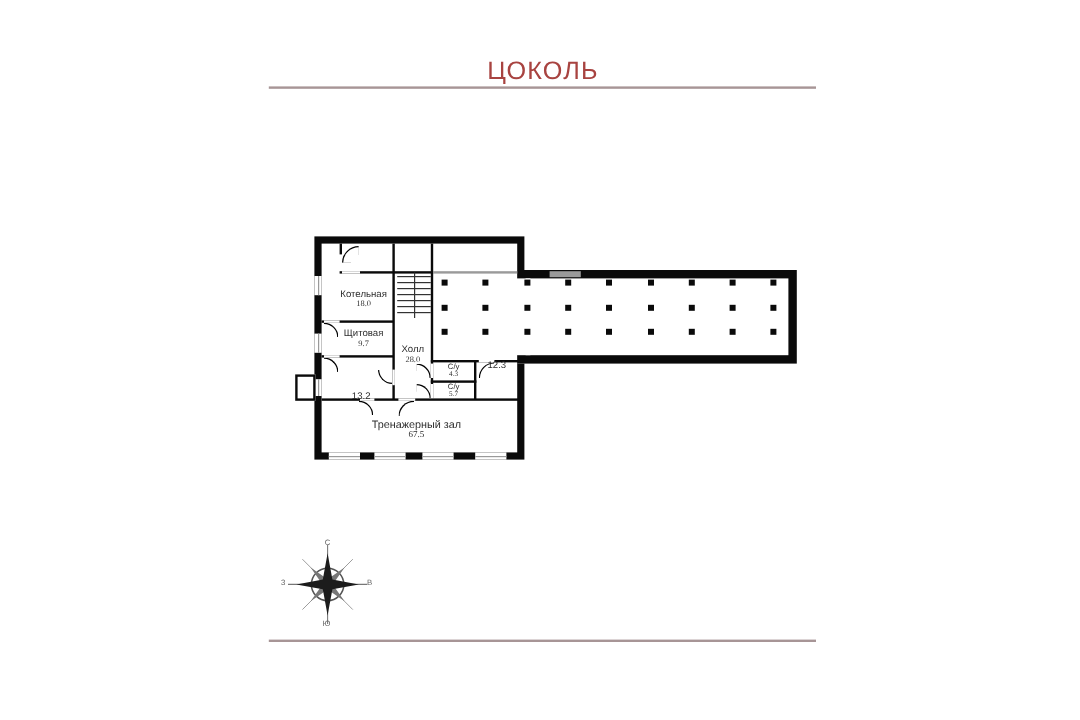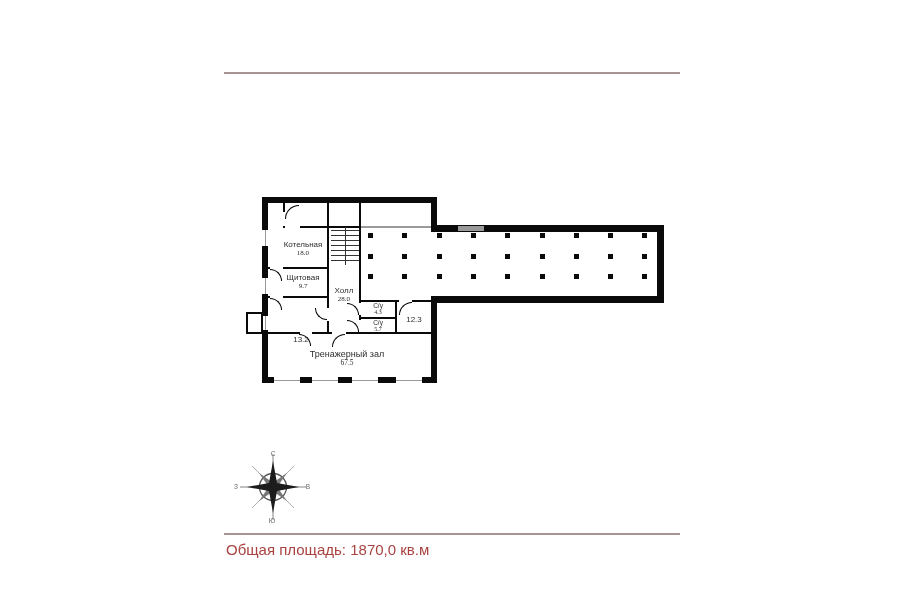--- a/index.html
+++ b/index.html
@@ -48,20 +48,21 @@
   .glass{position:absolute;background:#9a9a9a;}
   
   #compass{position:absolute;left:235px;top:449px;width:76px;height:76px;}
   .cdir{position:absolute;transform:translate(-50%,-50%);font-size:6.5px;color:#666;}
 </style>
 </head>
 <body>
 
 <div id="canvas">
 
+  <div class="title">ЦОКОЛЬ</div>
   <div class="rule t"></div>
 
   <div>
     <div id="main-block" class="blk"></div>
     <div id="hall-block" class="blk"></div>
     <div class="erase" style="left:430px;top:232px;width:12px;height:64px;"></div>
 
     <div class="iw" style="left:327px;top:203px;width:2px;height:130px;"></div>
     <div class="iw" style="left:359px;top:203px;width:2px;height:130px;"></div>
     <div class="iw" style="left:283px;top:226px;width:78px;height:2px;"></div>
@@ -151,32 +152,32 @@
       <span class="ar">18.0</span>
     </div>
     <div class="rlabel" style="left:303px;top:282px;">
       <span class="nm">Щитовая</span>
       <span class="ar">9.7</span>
     </div>
     <div class="rlabel" style="left:344px;top:295px;">
       <span class="nm">Холл</span>
       <span class="ar">28.0</span>
     </div>
-    <div class="rlabel" style="left:301px;top:340px;">
+    <div class="rlabel" style="left:301px;top:330px;">
       <span class="nm">13.2</span>
     </div>
     <div class="rlabel tiny" style="left:378px;top:309px;">
       <span class="nm">С/у</span>
       <span class="ar">4.3</span>
     </div>
     <div class="rlabel tiny" style="left:378px;top:326px;">
       <span class="nm">С/у</span>
       <span class="ar">5.7</span>
     </div>
-    <div class="rlabel" style="left:414px;top:320px;">
+    <div class="rlabel" style="left:414px;top:304px;">
       <span class="nm">12.3</span>
     </div>
     <div class="rlabel big" style="left:347px;top:358px;">
       <span class="nm">Тренажерный зал</span>
       <span class="ar">67.5</span>
     </div>
   </div>
 
   <svg id="compass" viewBox="-38 -38 76 76">
     <line x1="-33" y1="0" x2="33" y2="0" stroke="#777" stroke-width="0.9"></line>
@@ -186,14 +187,13 @@
     <circle cx="0" cy="0" r="13.5" fill="none" stroke="#555" stroke-width="1.3"></circle>
     <polygon points="0,-20 3,-3 20,0 3,3 0,20 -3,3 -20,0 -3,-3" fill="#777" transform="rotate(45)"></polygon>
     <polygon points="0,-26 4,-4 26,0 4,4 0,26 -4,4 -26,0 -4,-4" fill="#1c1c1c"></polygon>
   </svg>
   <span class="cdir" style="left:273px;top:453px;">С</span>
   <span class="cdir" style="left:272px;top:520px;">Ю</span>
   <span class="cdir" style="left:236px;top:486px;">З</span>
   <span class="cdir" style="left:308px;top:486px;">В</span>
 
   <div class="rule b"></div>
-  <div class="footer-text">Общая площадь: 1870,0 кв.м</div>
 </div>
 
 </body></html>

